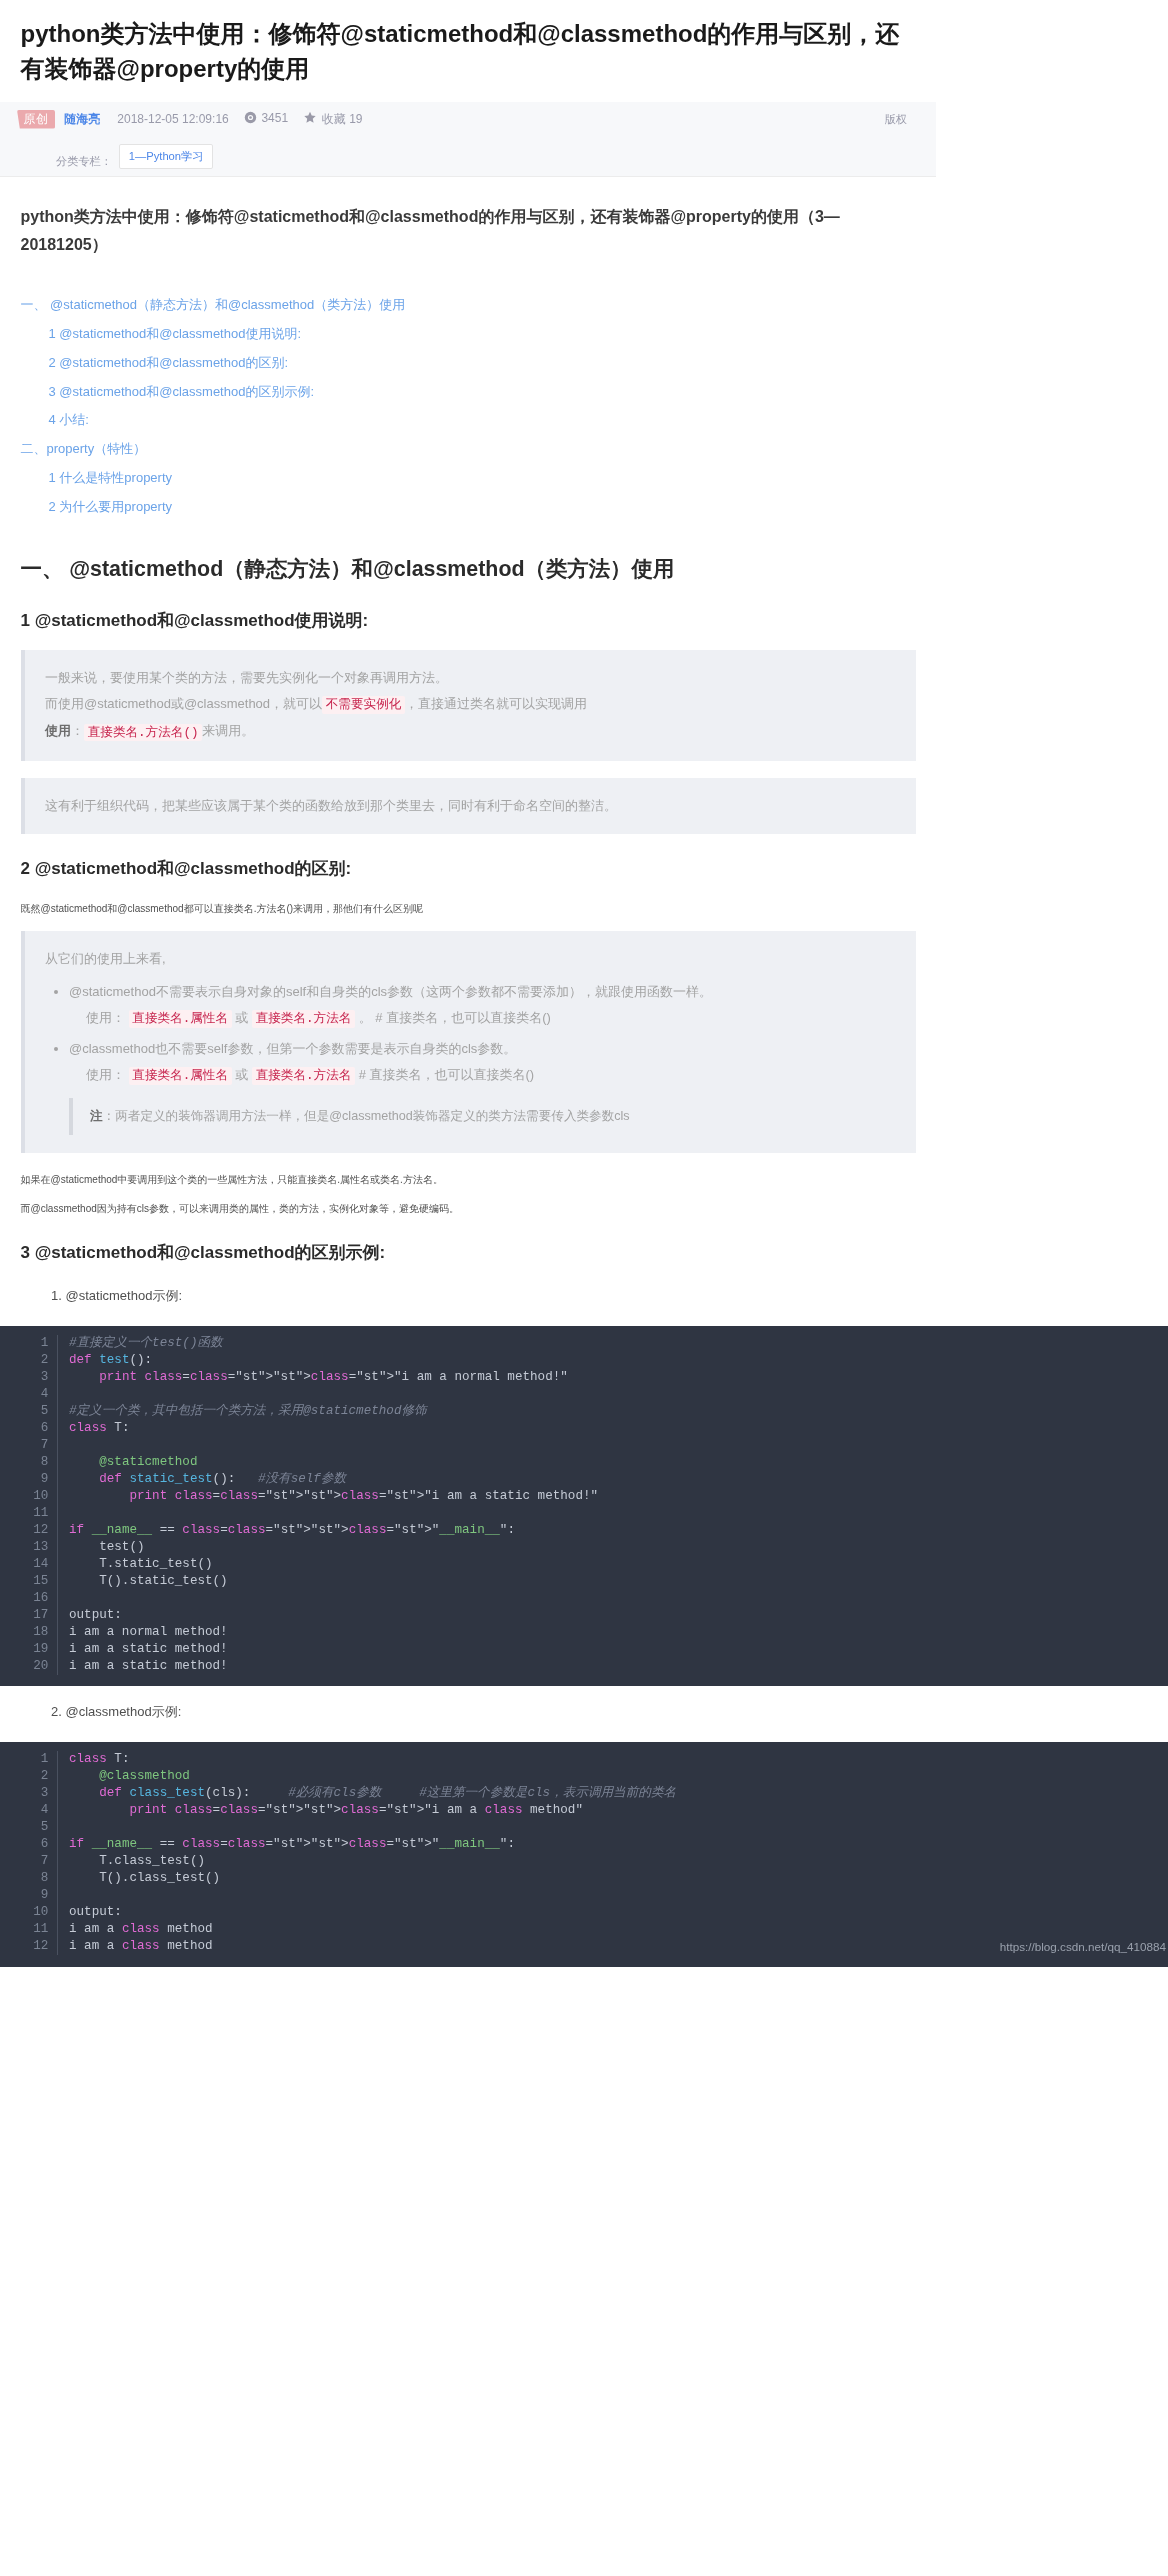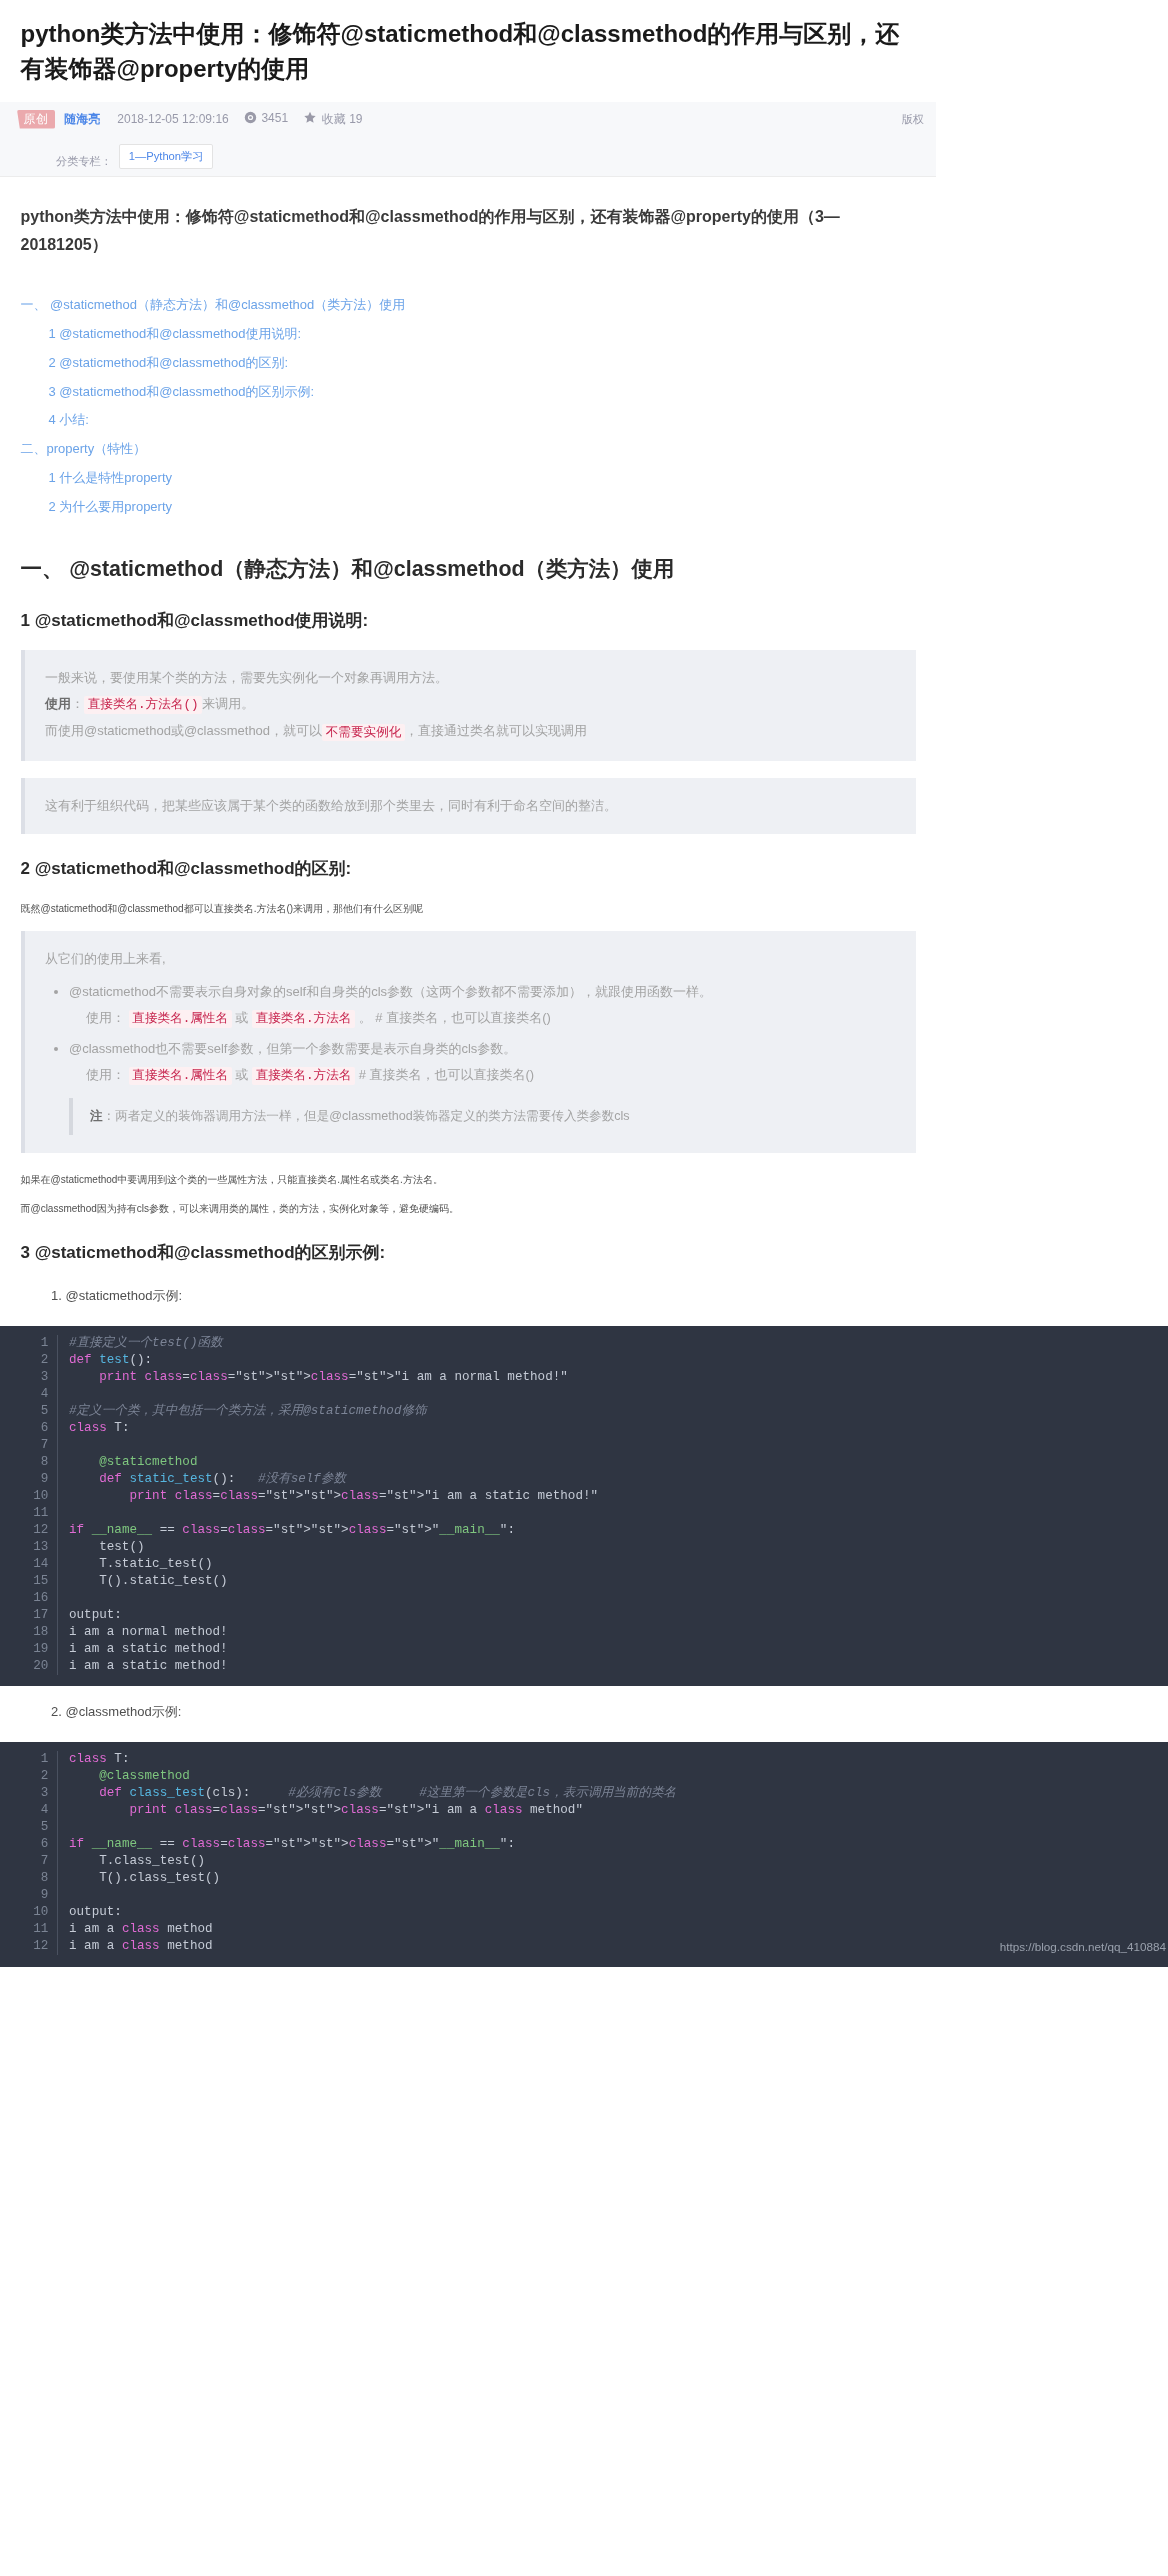--- a/index.html
+++ b/index.html
@@ -91,21 +91,21 @@
   .col-chip {
     border: 0.9px solid #e3e3e3;
     background: #fff;
     color: #4d87e8;
     font-size: 11.2px;
     border-radius: 1.9px;
     padding: 3.7px 8.4px;
   }
   .copyright {
     position: absolute;
-    right: 12px;
+    right: 29px;
     top: 10.3px;
     color: #999aaa;
     font-size: 11.2px;
   }
 
   
   .body {
     padding: 26px 20.5px 0 20.5px;
     font-size: 15px;
     line-height: 1.85;
@@ -311,22 +311,22 @@
       <li><a class="lvl1">1 什么是特性property</a></li>
       <li><a class="lvl1">2 为什么要用property</a></li>
     </ul>
 
     <h1 class="sec">一、 @staticmethod（静态方法）和@classmethod（类方法）使用</h1>
 
     <h2 class="sub">1 @staticmethod和@classmethod使用说明:</h2>
 
     <blockquote class="note">
       <p>一般来说，要使用某个类的方法，需要先实例化一个对象再调用方法。</p>
+      <p><span>而使用@staticmethod或@classmethod，就可以</span><code class="ic">不需要实例化</code><span>，直接通过类名就可以实现调用</span></p>
       <p><span class="strong">使用</span><span>：</span><code class="ic">直接类名.方法名()</code><span>来调用。</span></p>
-      <p><span>而使用@staticmethod或@classmethod，就可以</span><code class="ic">不需要实例化</code><span>，直接通过类名就可以实现调用</span></p>
     </blockquote>
 
     <blockquote class="note">
       <p>这有利于组织代码，把某些应该属于某个类的函数给放到那个类里去，同时有利于命名空间的整洁。</p>
     </blockquote>
 
     <h2 class="sub">2 @staticmethod和@classmethod的区别:</h2>
 
     <p class="para">既然@staticmethod和@classmethod都可以直接类名.方法名()来调用，那他们有什么区别呢</p>
 

